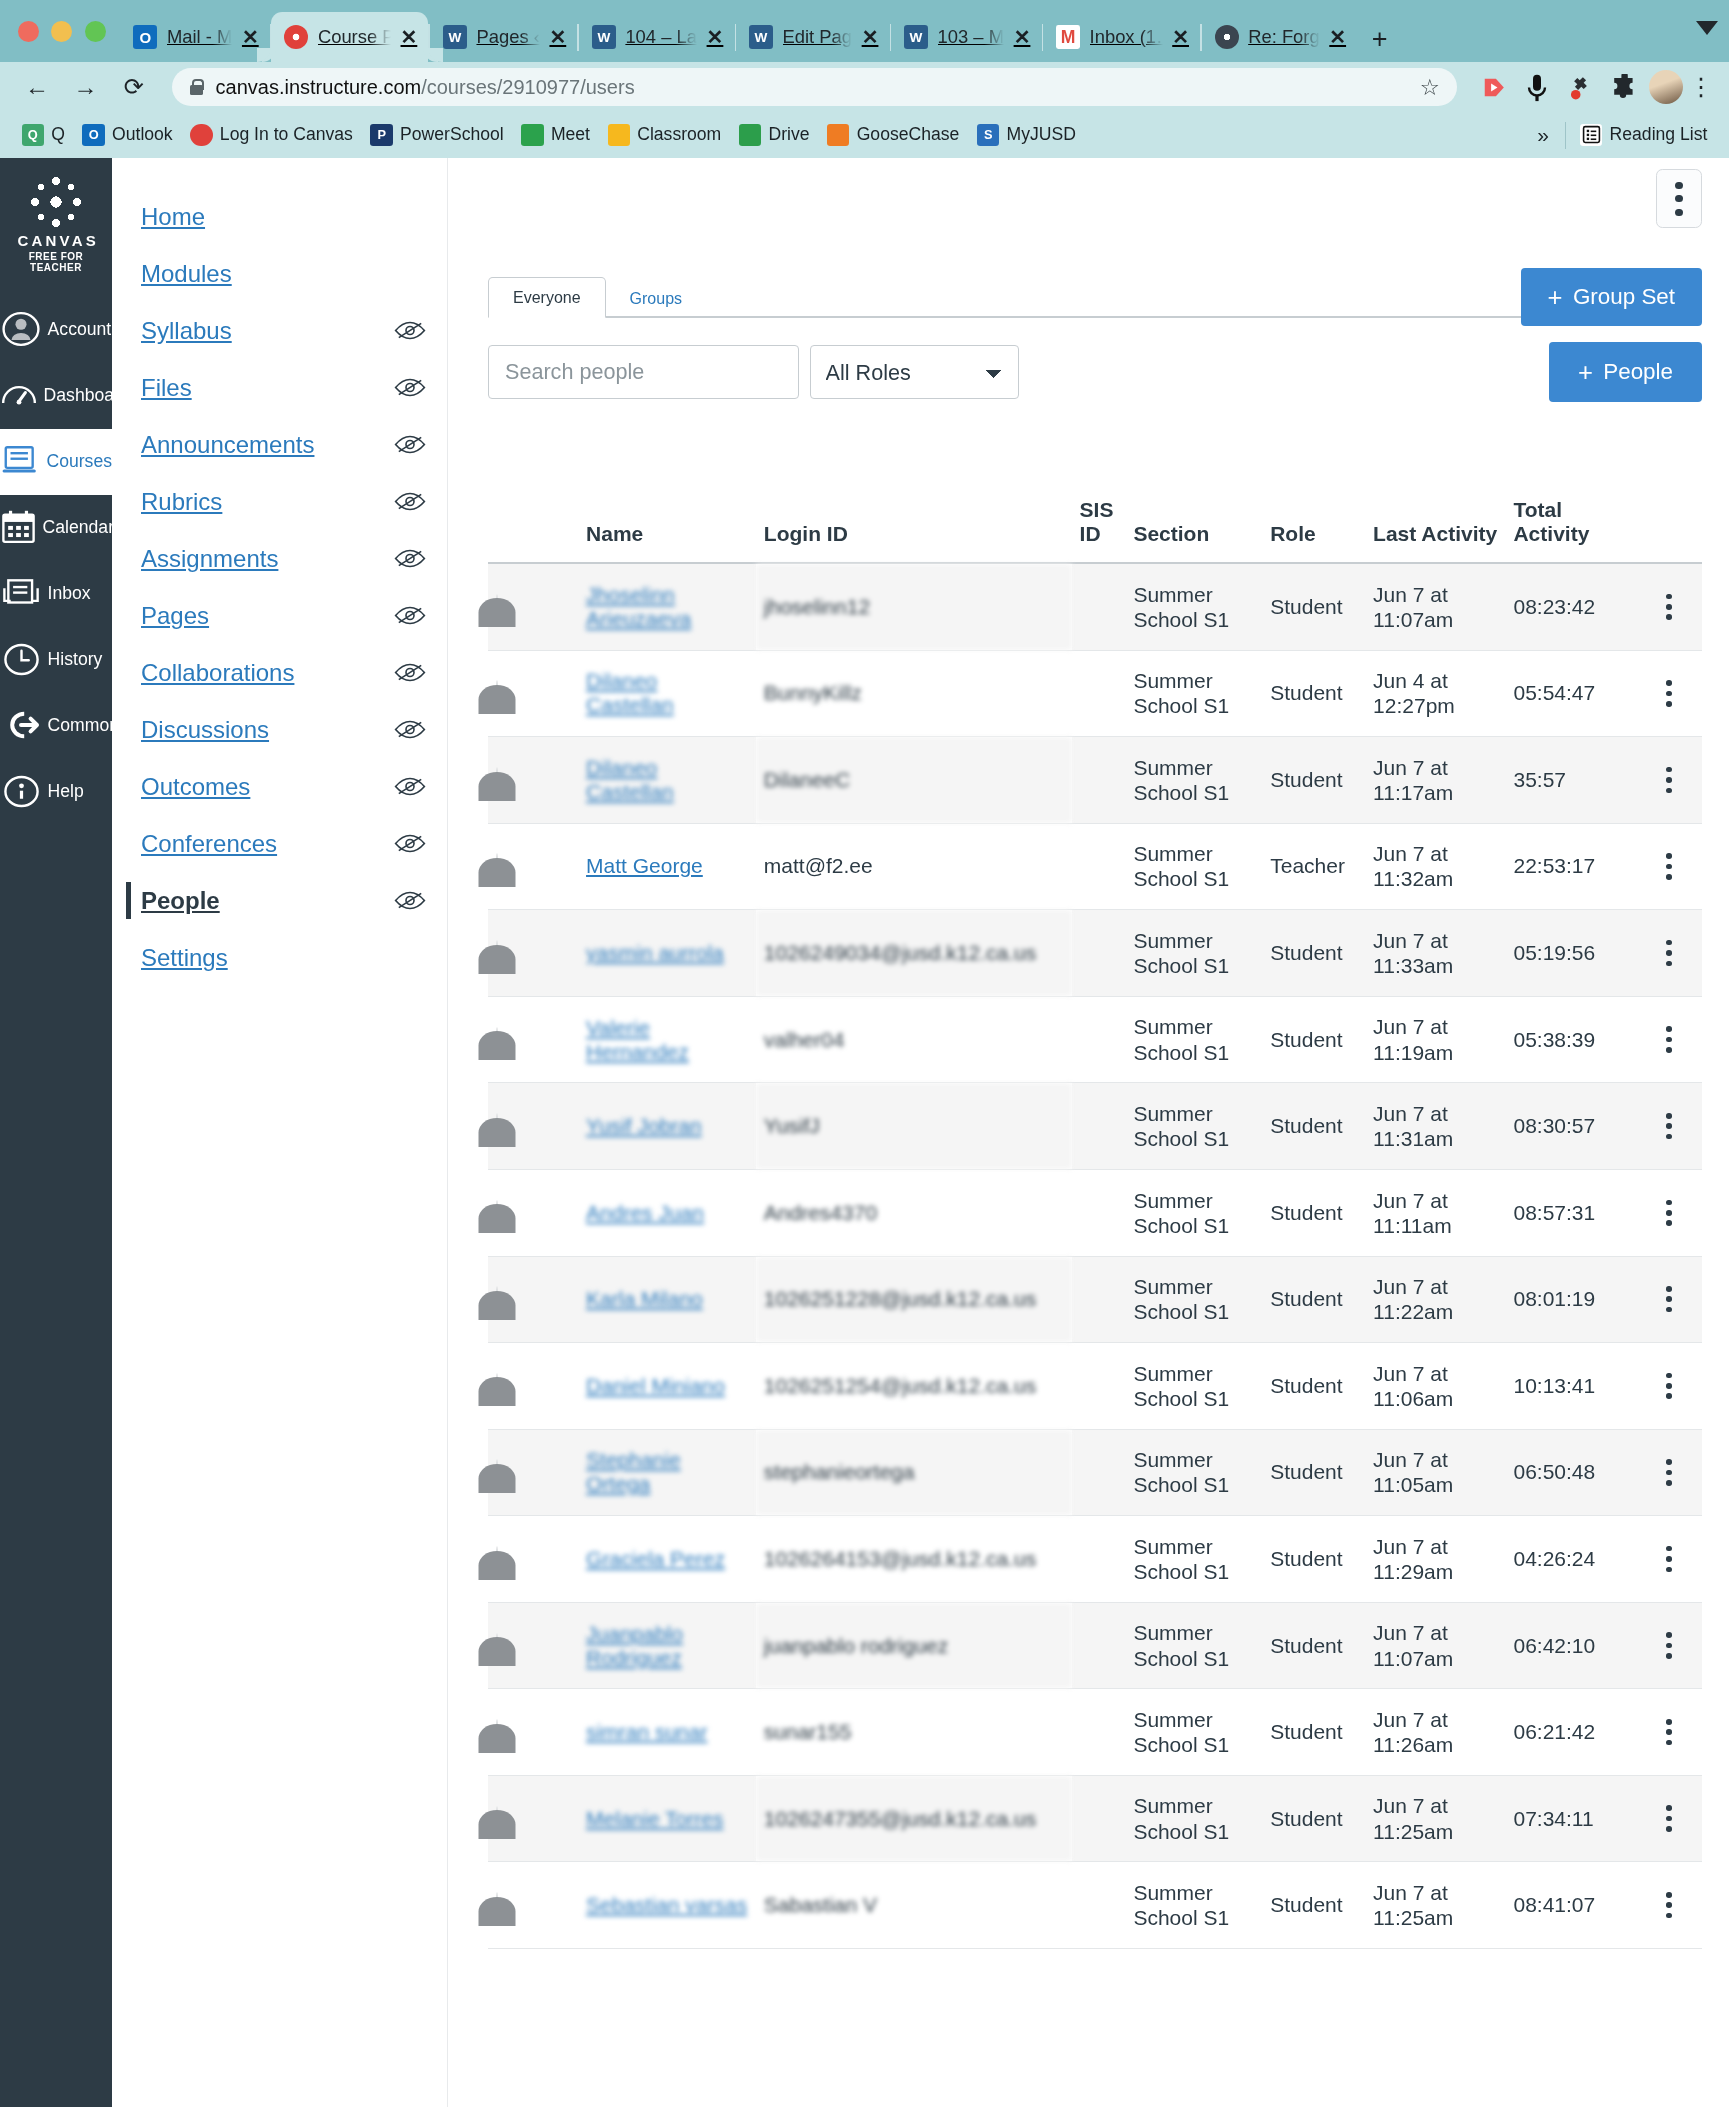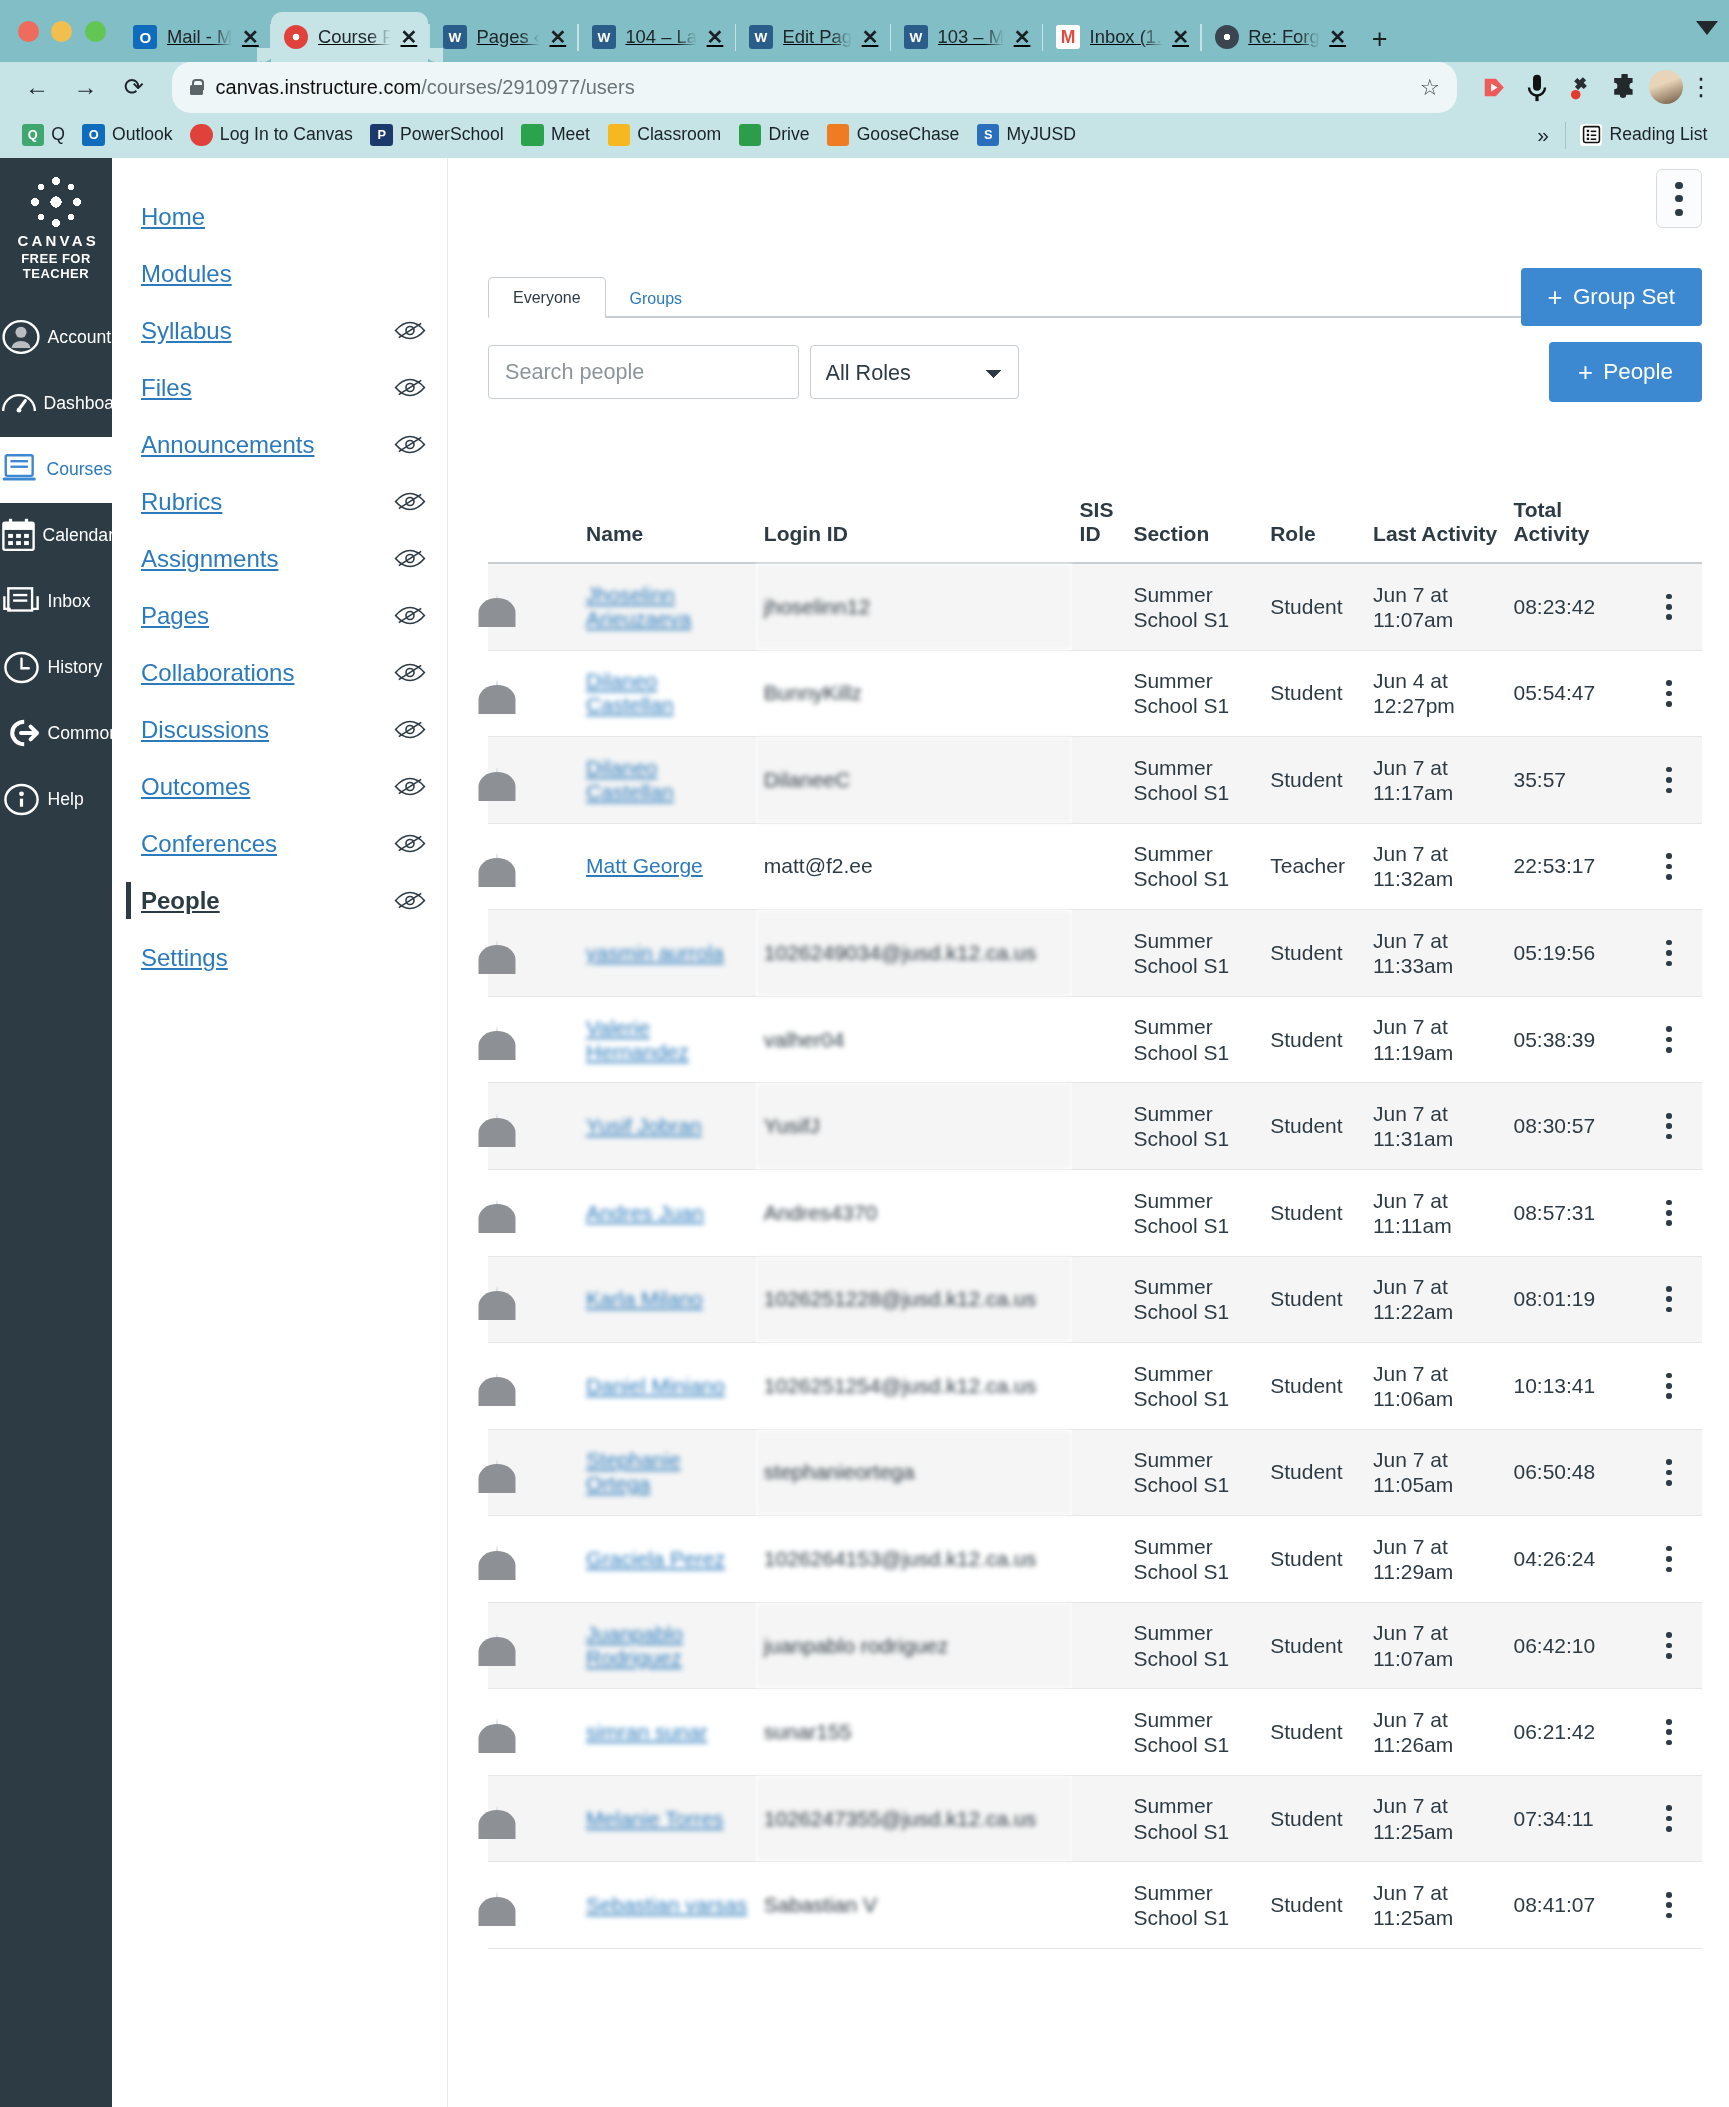--- a/index.html
+++ b/index.html
@@ -79,21 +79,21 @@
     background: #c6e4e6;
     display: flex;
     align-items: center;
     padding: 0 16px;
     gap: 6.4px;
   }
   .navbtn { width: 42px; height: 42px; display: flex; align-items: center; justify-content: center;
     font-size: 24px; color: #1d2327; }
   .omnibox {
     flex: 1 1 auto;
-    height: 51px;
+    height: 38px;
     background: #eef6f7;
     border-radius: 19px;
     display: flex;
     align-items: center;
     padding: 0 17.6px;
     margin: 0 11.2px;
     gap: 12.8px;
   }
   .lockicon { width: 12.8px; height: 16px; position: relative; flex: 0 0 12.8px; }
   .lockicon::before { content:""; position:absolute; bottom:0; left:0; width:12.8px; height:9.6px;
@@ -145,21 +145,21 @@
         radial-gradient(circle 4px at 50% 92%, #fff 99%, transparent 100%),
         radial-gradient(circle 4px at 8% 50%, #fff 99%, transparent 100%),
         radial-gradient(circle 4px at 92% 50%, #fff 99%, transparent 100%),
         radial-gradient(circle 3.2px at 20% 20%, #fff 99%, transparent 100%),
         radial-gradient(circle 3.2px at 80% 20%, #fff 99%, transparent 100%),
         radial-gradient(circle 3.2px at 20% 80%, #fff 99%, transparent 100%),
         radial-gradient(circle 3.2px at 80% 80%, #fff 99%, transparent 100%),
         radial-gradient(circle 5.6px at 50% 50%, #fff 99%, transparent 100%);
   }
   .logo-word { font-size: 15px; font-weight: bold; letter-spacing: 3.2px; color: #fff; }
-  .logo-sub { font-size: 13px; font-weight: bold; letter-spacing: 0.5px; color: #fff; margin-top: 2.4px; }
+  .logo-sub { font-size: 10px; font-weight: bold; letter-spacing: 0.5px; color: #fff; margin-top: 2.4px; }
 
   .gnav-item {
     width: 112px;
     padding: 11.2px 0 12.8px;
     display: flex;
     align-items: center;
     gap: 5.6px;
     color: #fff;
   }
   .gnav-item .gicon { width: 42px; height: 42px; display:flex; align-items:center; justify-content:center; }

